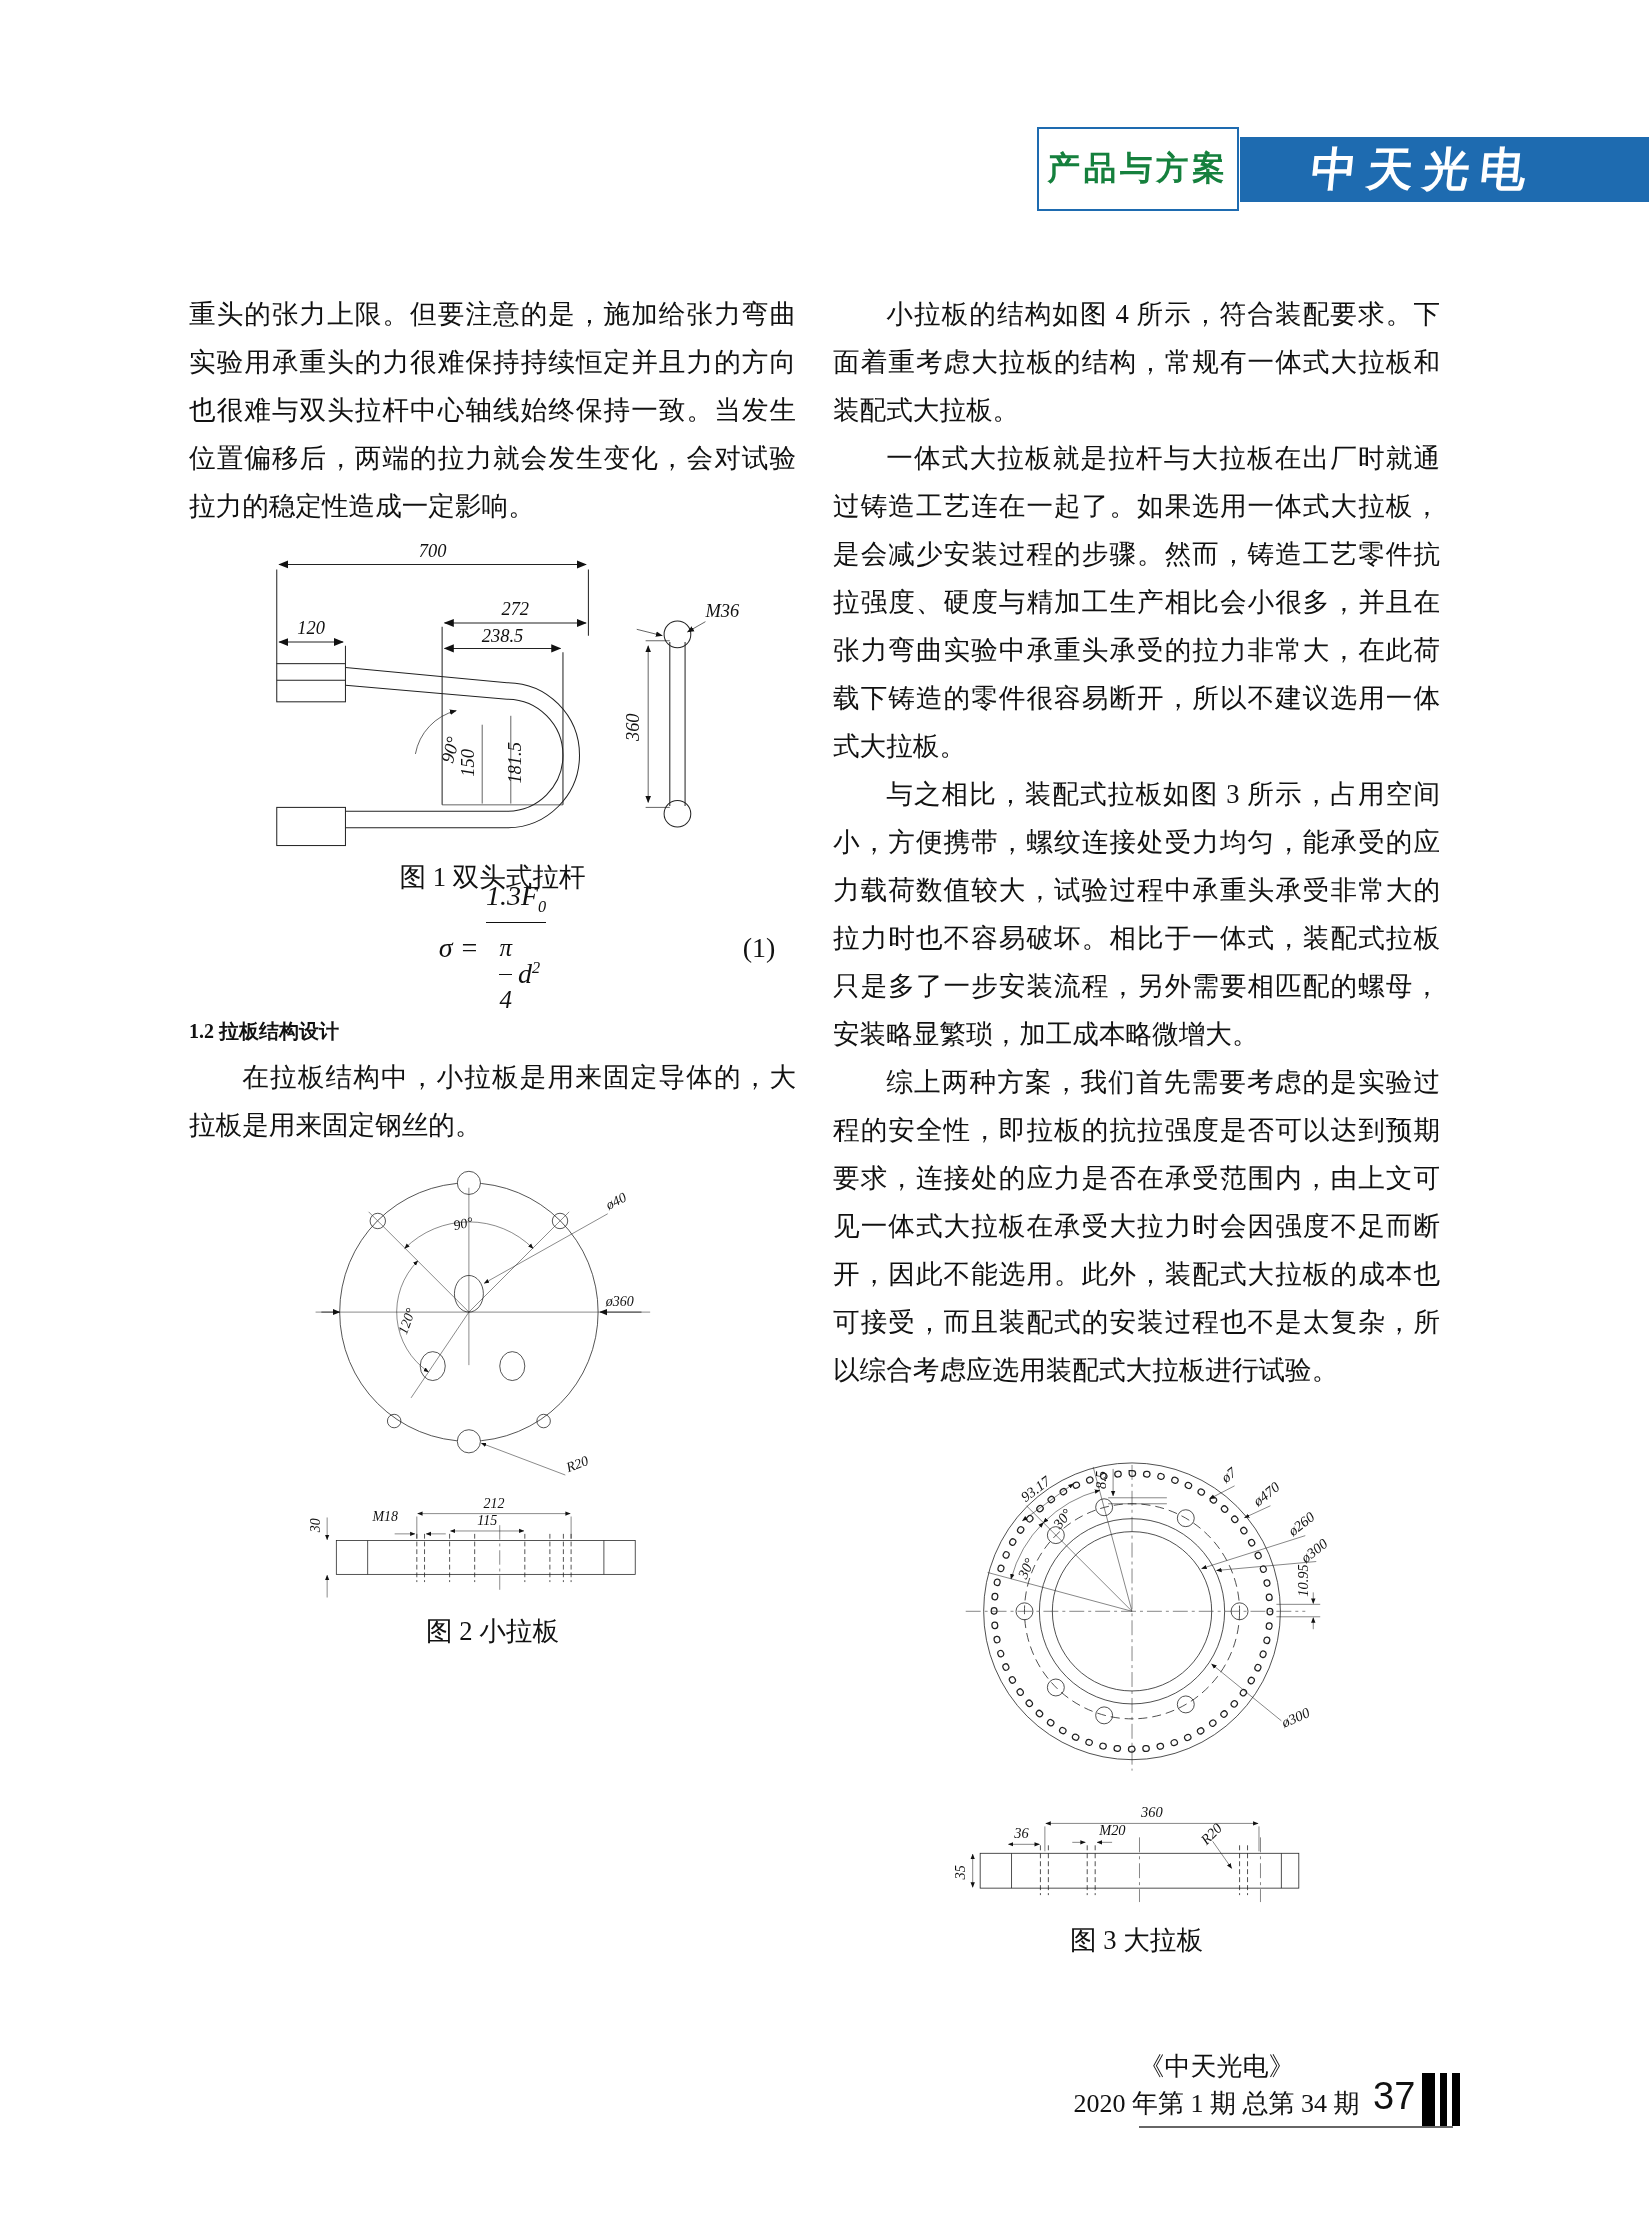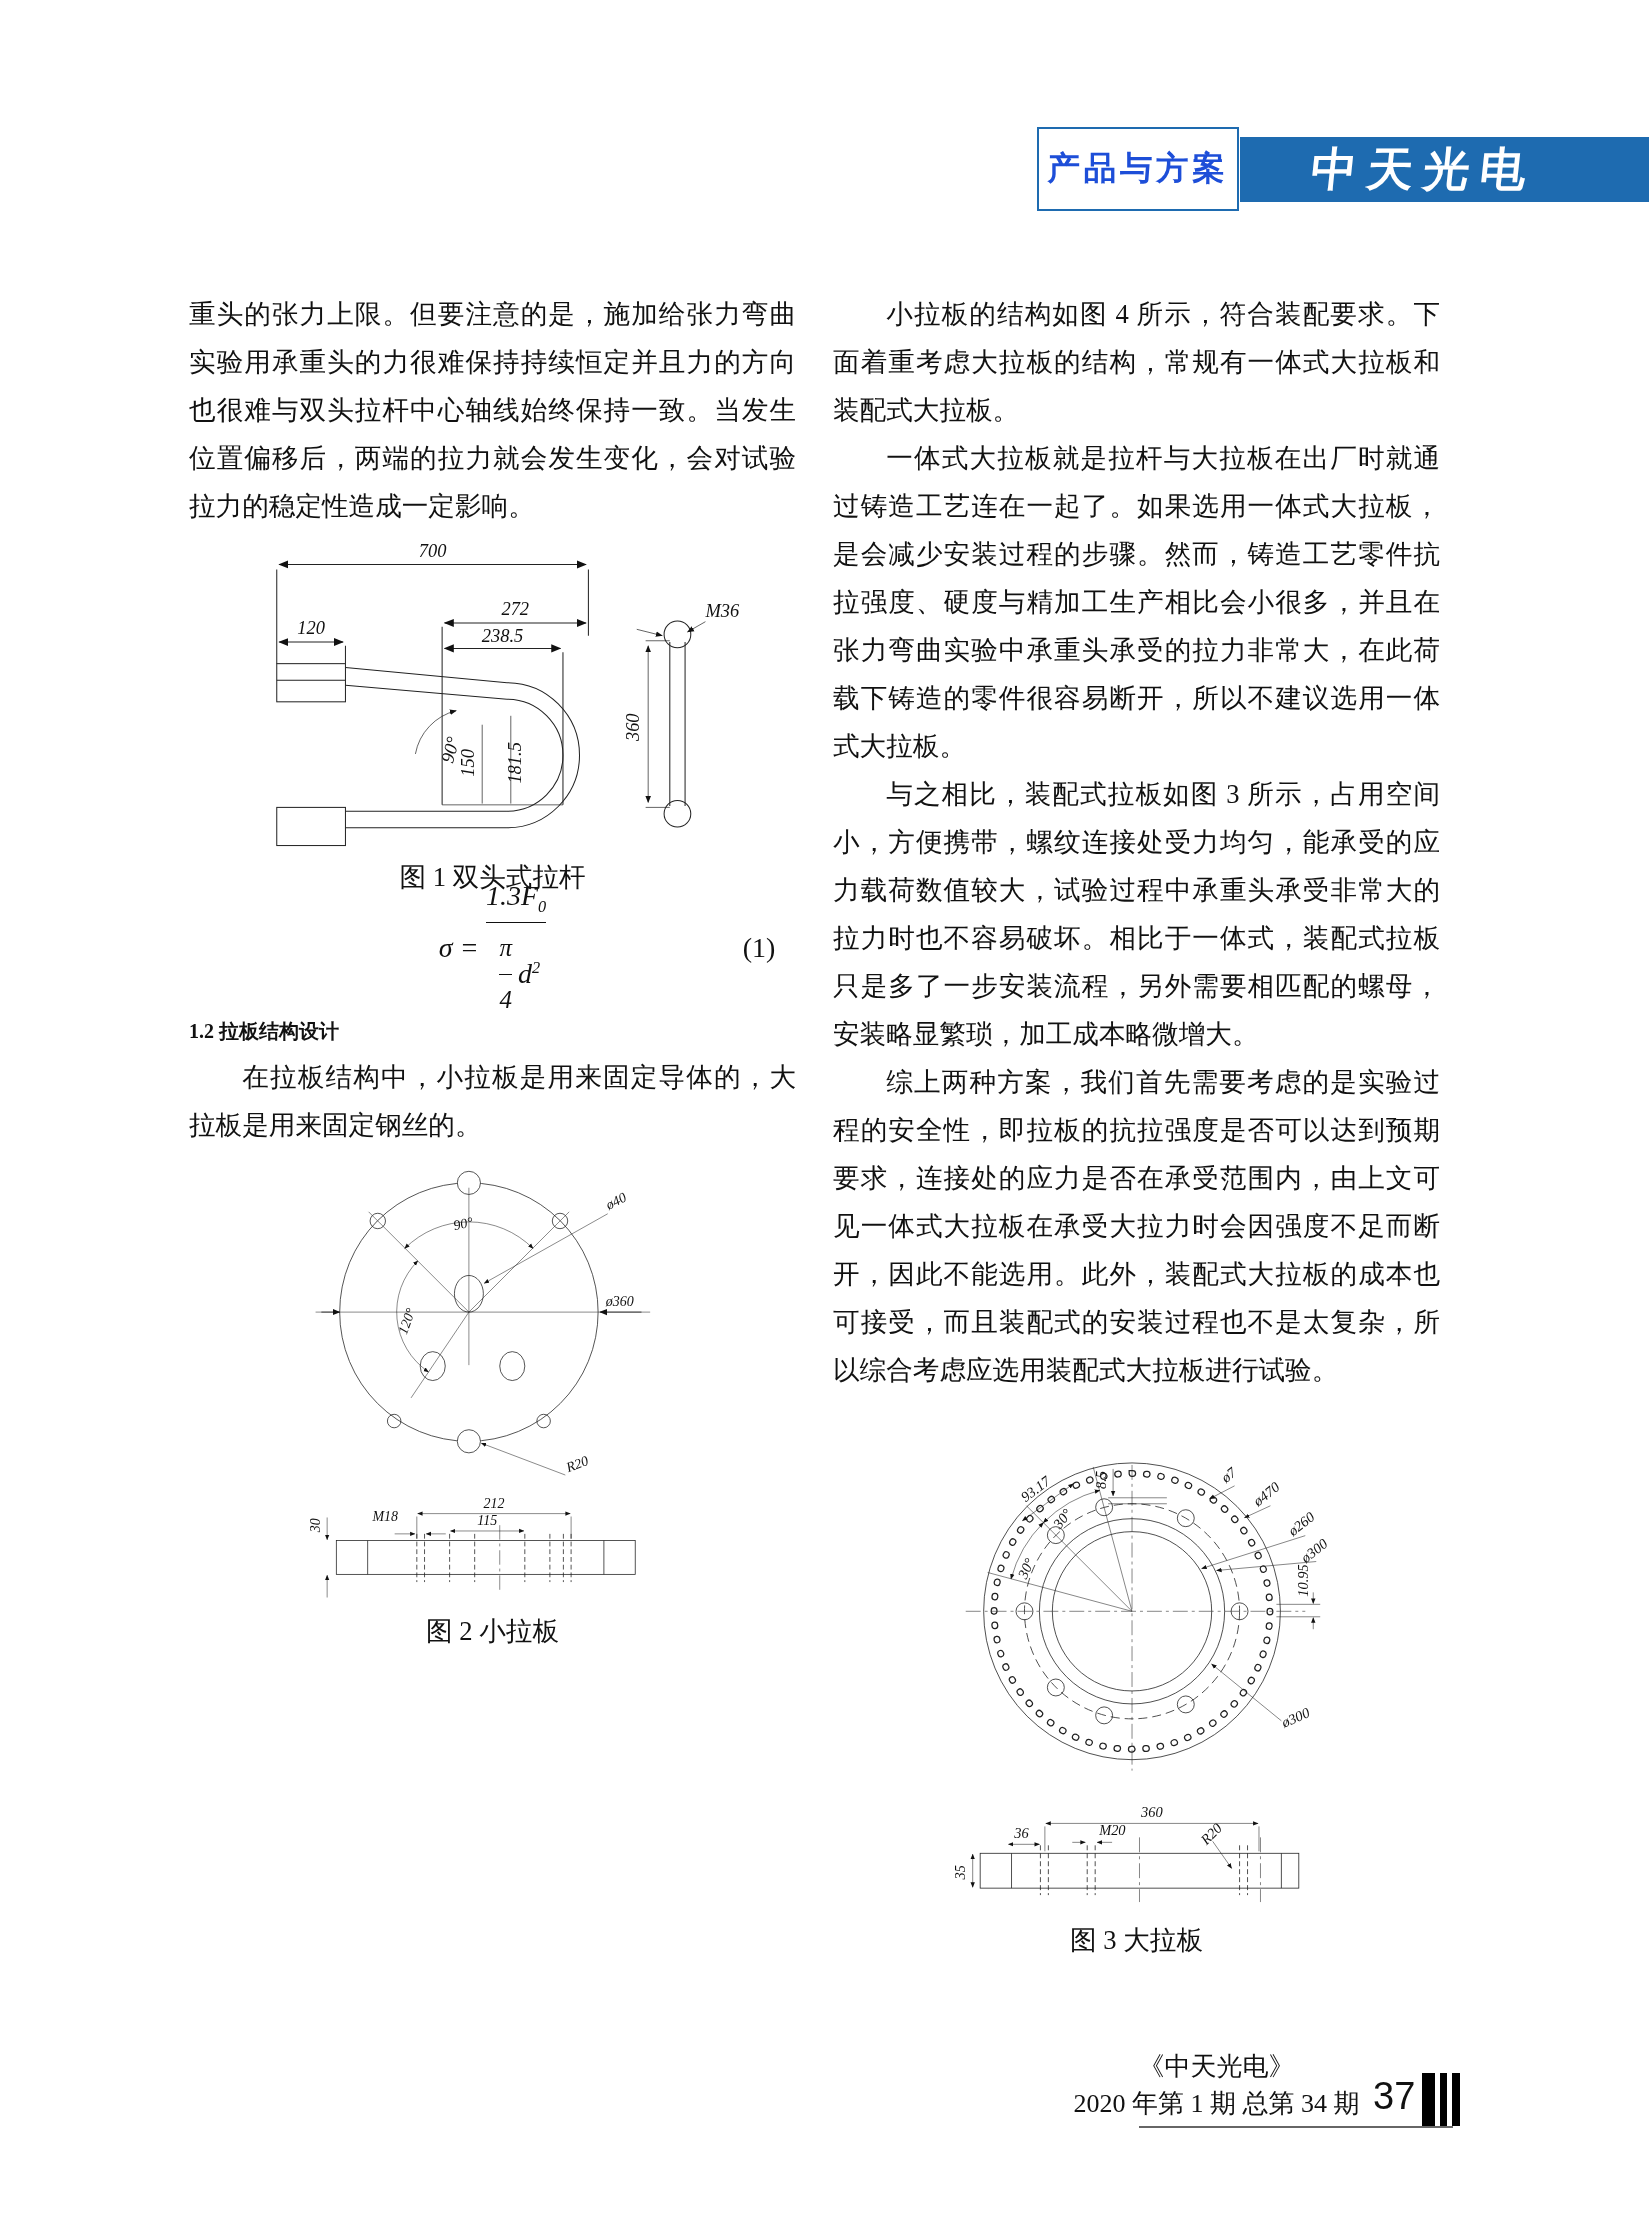--- a/index.html
+++ b/index.html
@@ -3,21 +3,21 @@
 <meta charset="utf-8">
 <style>
   html,body { margin:0; padding:0; background:#fff; }
   .page { position:relative; width:1649px; height:2239px; background:#fff;
           font-family:"Liberation Serif", serif; color:#111; overflow:hidden; }
 
   
   .section-box { position:absolute; left:1037px; top:127px; width:202px; height:84px;
      box-sizing:border-box; border:2.2px solid #1e6bb0; background:#fff; z-index:2;
      display:flex; align-items:center; justify-content:center; }
-  .section-box span { color:#1d4ed8; font-size:32.5px; letter-spacing:3.7px;
+  .section-box span { color:#15803d; font-size:32.5px; letter-spacing:3.7px;
      font-family:"Liberation Sans", sans-serif; font-weight:600; }
   .brand-bar { position:absolute; left:1240px; top:137px; width:409px; height:65px;
      background:#1e6bb0; display:flex; align-items:center; }
   .brand-bar span { color:#fff; font-size:46px; font-weight:bold; margin-left:71px;
      letter-spacing:10.3px; transform:skewX(-6deg); }
 
   
   .col { position:absolute; top:290px; width:607px; font-size:26.6px; line-height:48px;
      text-align:justify; }
   .col-left  { left:189px; }

